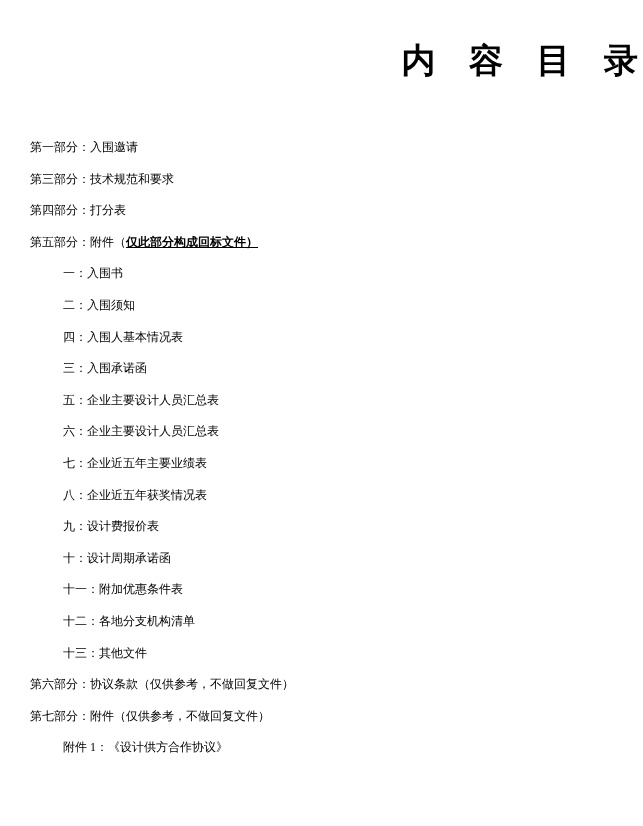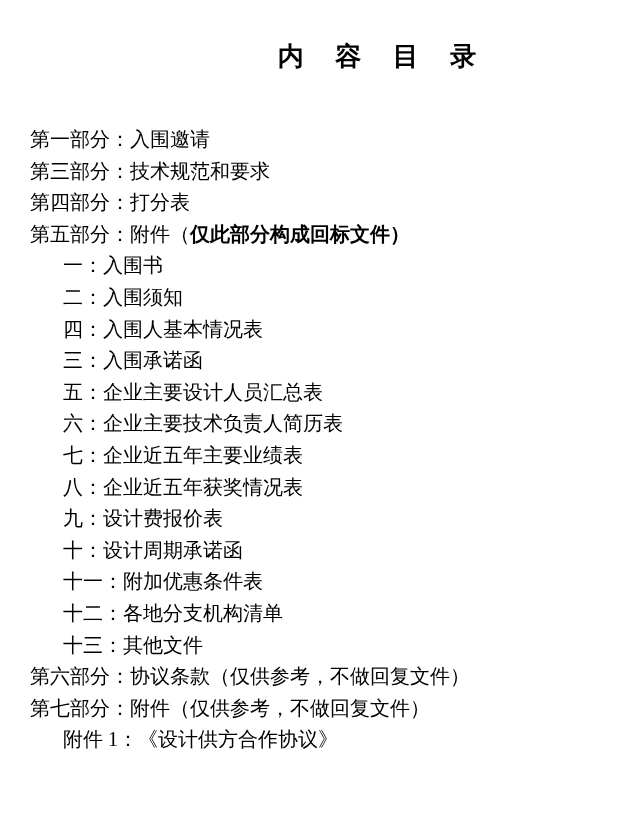--- a/index.html
+++ b/index.html
@@ -12,56 +12,56 @@
     width: 643px;
     height: 826px;
     background: #ffffff;
     color: #000000;
     font-family: "Liberation Serif", "DejaVu Serif", serif;
     overflow: hidden;
   }
   .title {
     margin: 0;
     padding: 44px 0 0 116px;
-    text-align: center;
-    font-size: 26px;
+    text-align: right;
+    font-size: 34px;
     line-height: 1;
     font-weight: bold;
     letter-spacing: 5px;
     word-spacing: 15px;
     white-space: pre;
   }
   .toc {
     margin-top: 54px;
-    font-size: 20px;
+    font-size: 12px;
     line-height: 31.6px;
   }
   .row {
     white-space: pre;
   }
   .row.indent-0 { padding-left: 30px; }
   .row.indent-1 { padding-left: 63px; }
-  .bold { font-weight: bold; }
+  .bold { font-weight: bold; text-decoration: underline; }
 </style>
 </head>
 <body>
 
 <div class="page">
   <h1 class="title">内 容 目 录</h1>
   <div class="toc">
     <div class="row indent-0"><span>第一部分：入围邀请</span></div>
     <div class="row indent-0"><span>第三部分：技术规范和要求</span></div>
     <div class="row indent-0"><span>第四部分：打分表</span></div>
     <div class="row indent-0"><span>第五部分：附件（</span><span class="bold">仅此部分构成回标文件）</span></div>
     <div class="row indent-1"><span>一：入围书</span></div>
     <div class="row indent-1"><span>二：入围须知</span></div>
     <div class="row indent-1"><span>四：入围人基本情况表</span></div>
     <div class="row indent-1"><span>三：入围承诺函</span></div>
     <div class="row indent-1"><span>五：企业主要设计人员汇总表</span></div>
-    <div class="row indent-1"><span>六：企业主要技术负责人简历表</span></div>
+    <div class="row indent-1"><span>六：企业主要设计人员汇总表</span></div>
     <div class="row indent-1"><span>七：企业近五年主要业绩表</span></div>
     <div class="row indent-1"><span>八：企业近五年获奖情况表</span></div>
     <div class="row indent-1"><span>九：设计费报价表</span></div>
     <div class="row indent-1"><span>十：设计周期承诺函</span></div>
     <div class="row indent-1"><span>十一：附加优惠条件表</span></div>
     <div class="row indent-1"><span>十二：各地分支机构清单</span></div>
     <div class="row indent-1"><span>十三：其他文件</span></div>
     <div class="row indent-0"><span>第六部分：协议条款（仅供参考，不做回复文件）</span></div>
     <div class="row indent-0"><span>第七部分：附件（仅供参考，不做回复文件）</span></div>
     <div class="row indent-1"><span>附件 1：《设计供方合作协议》</span></div>

